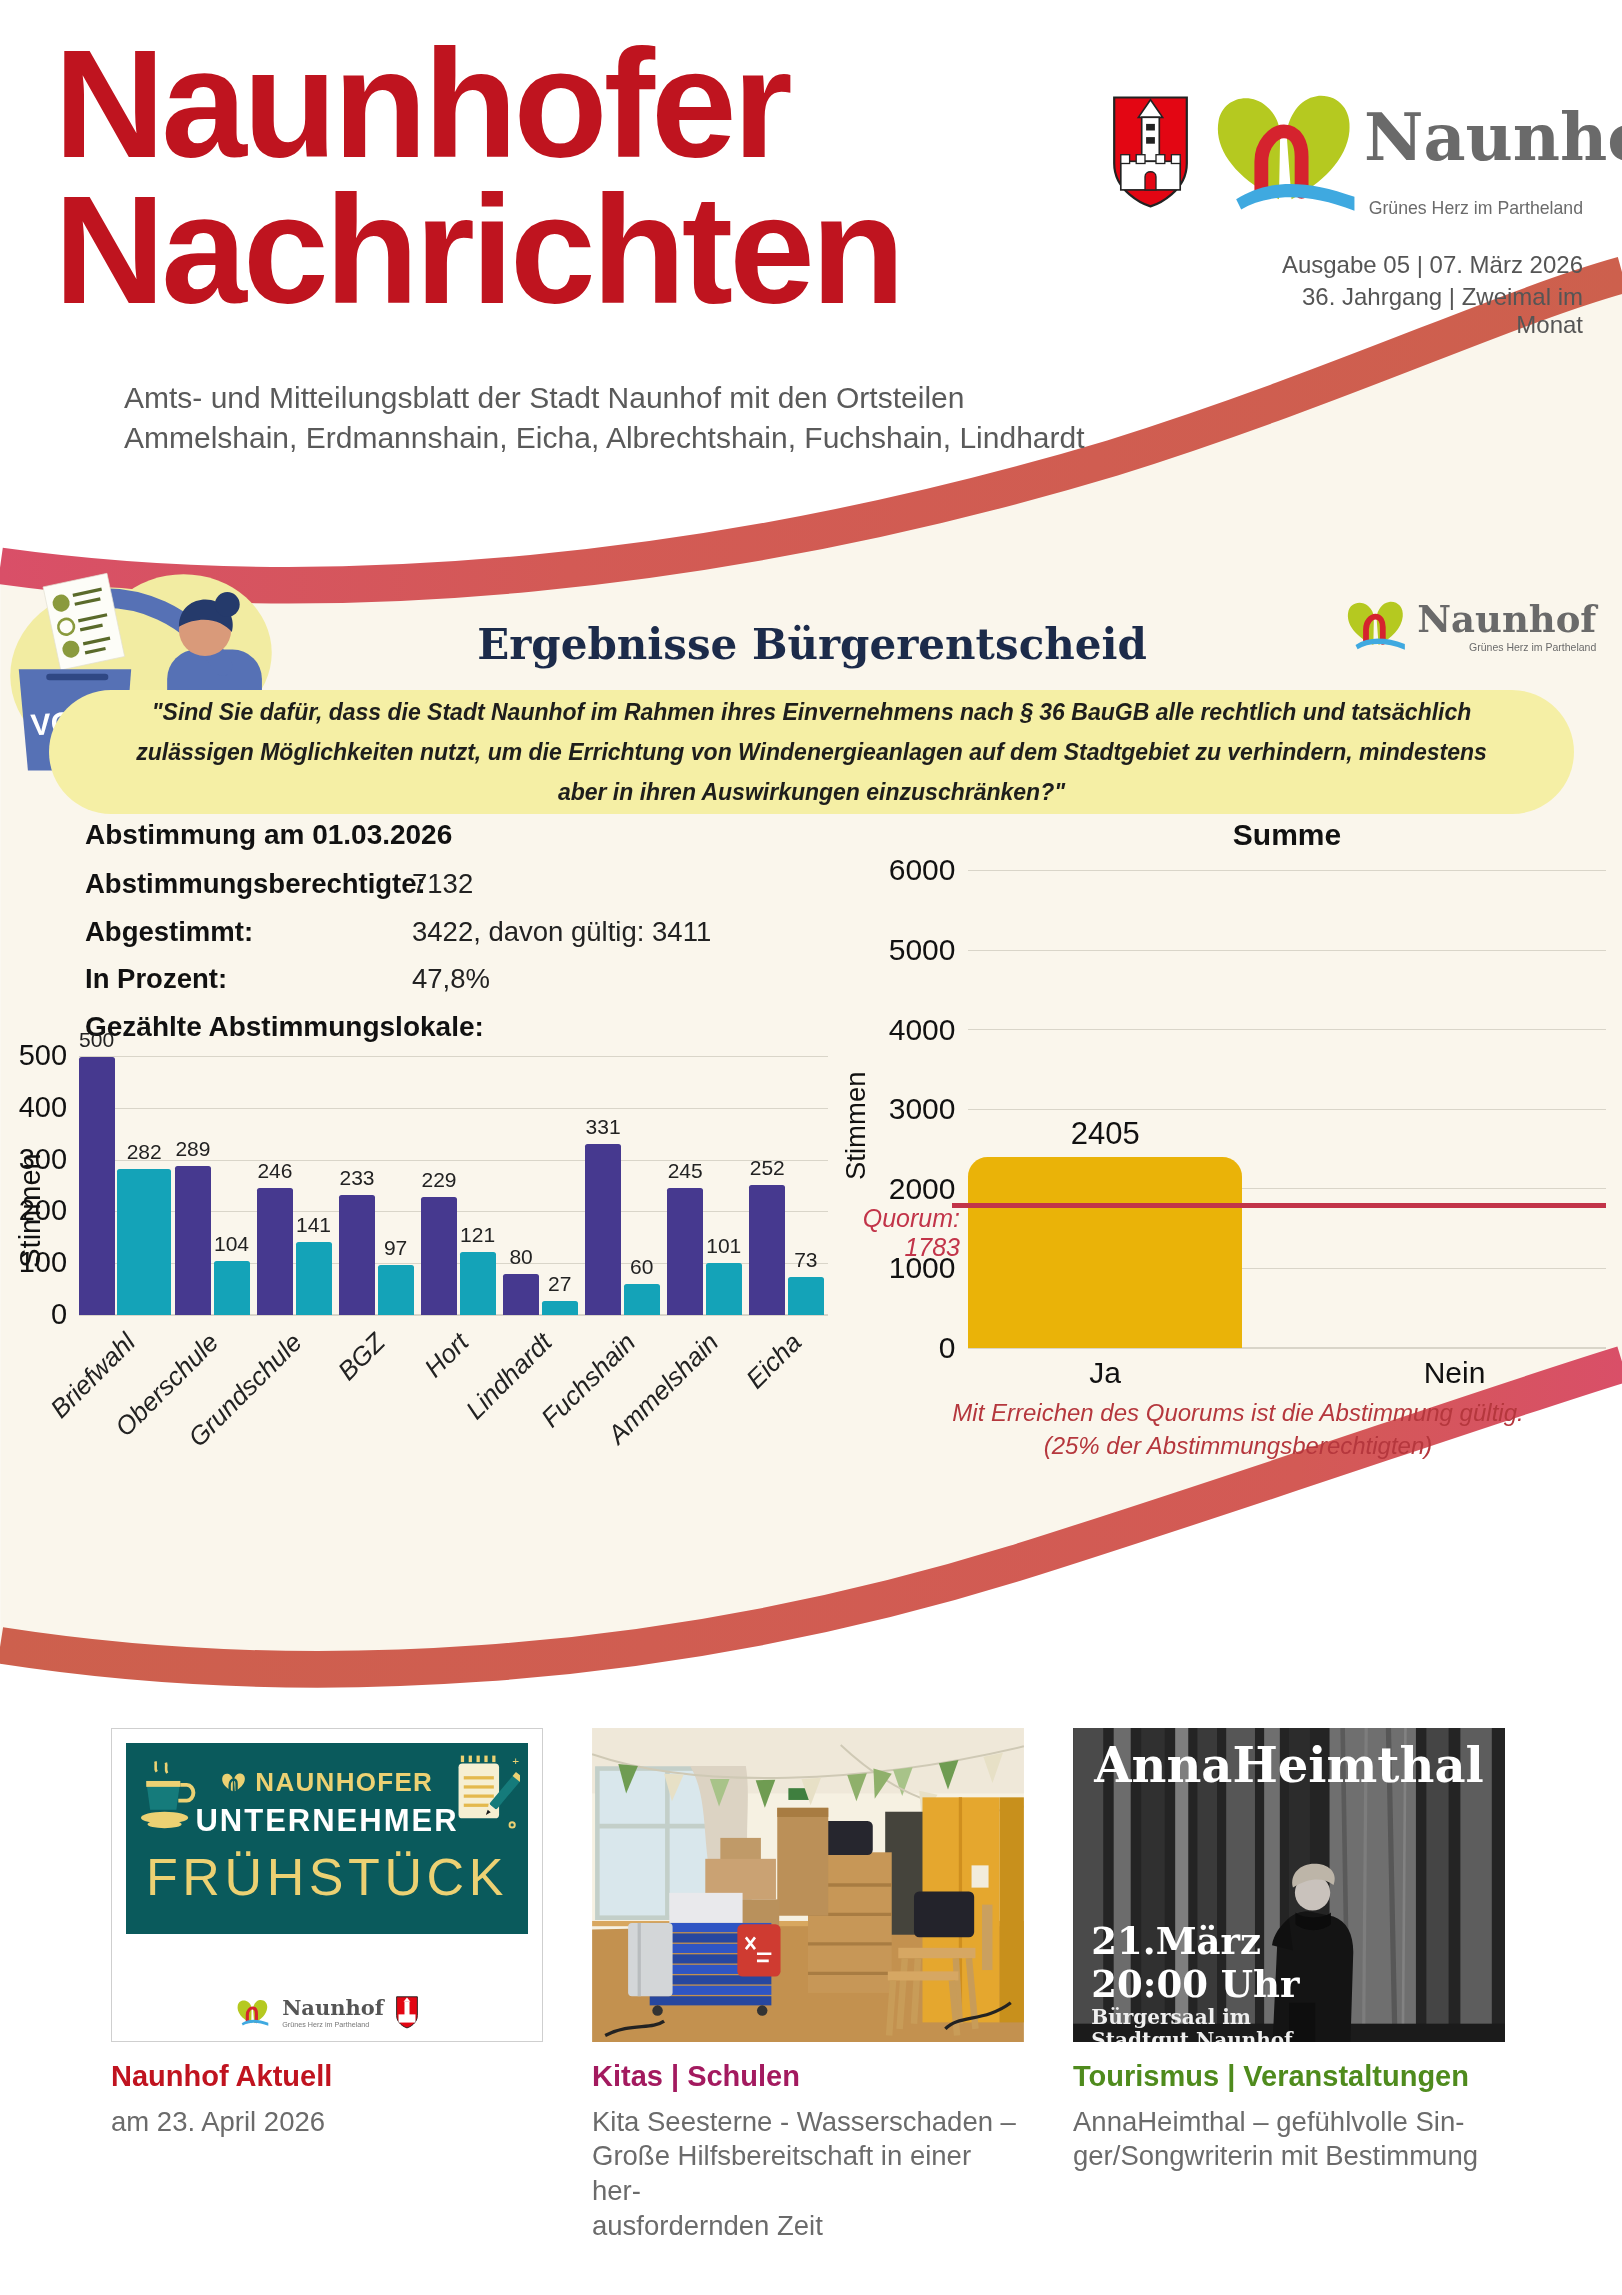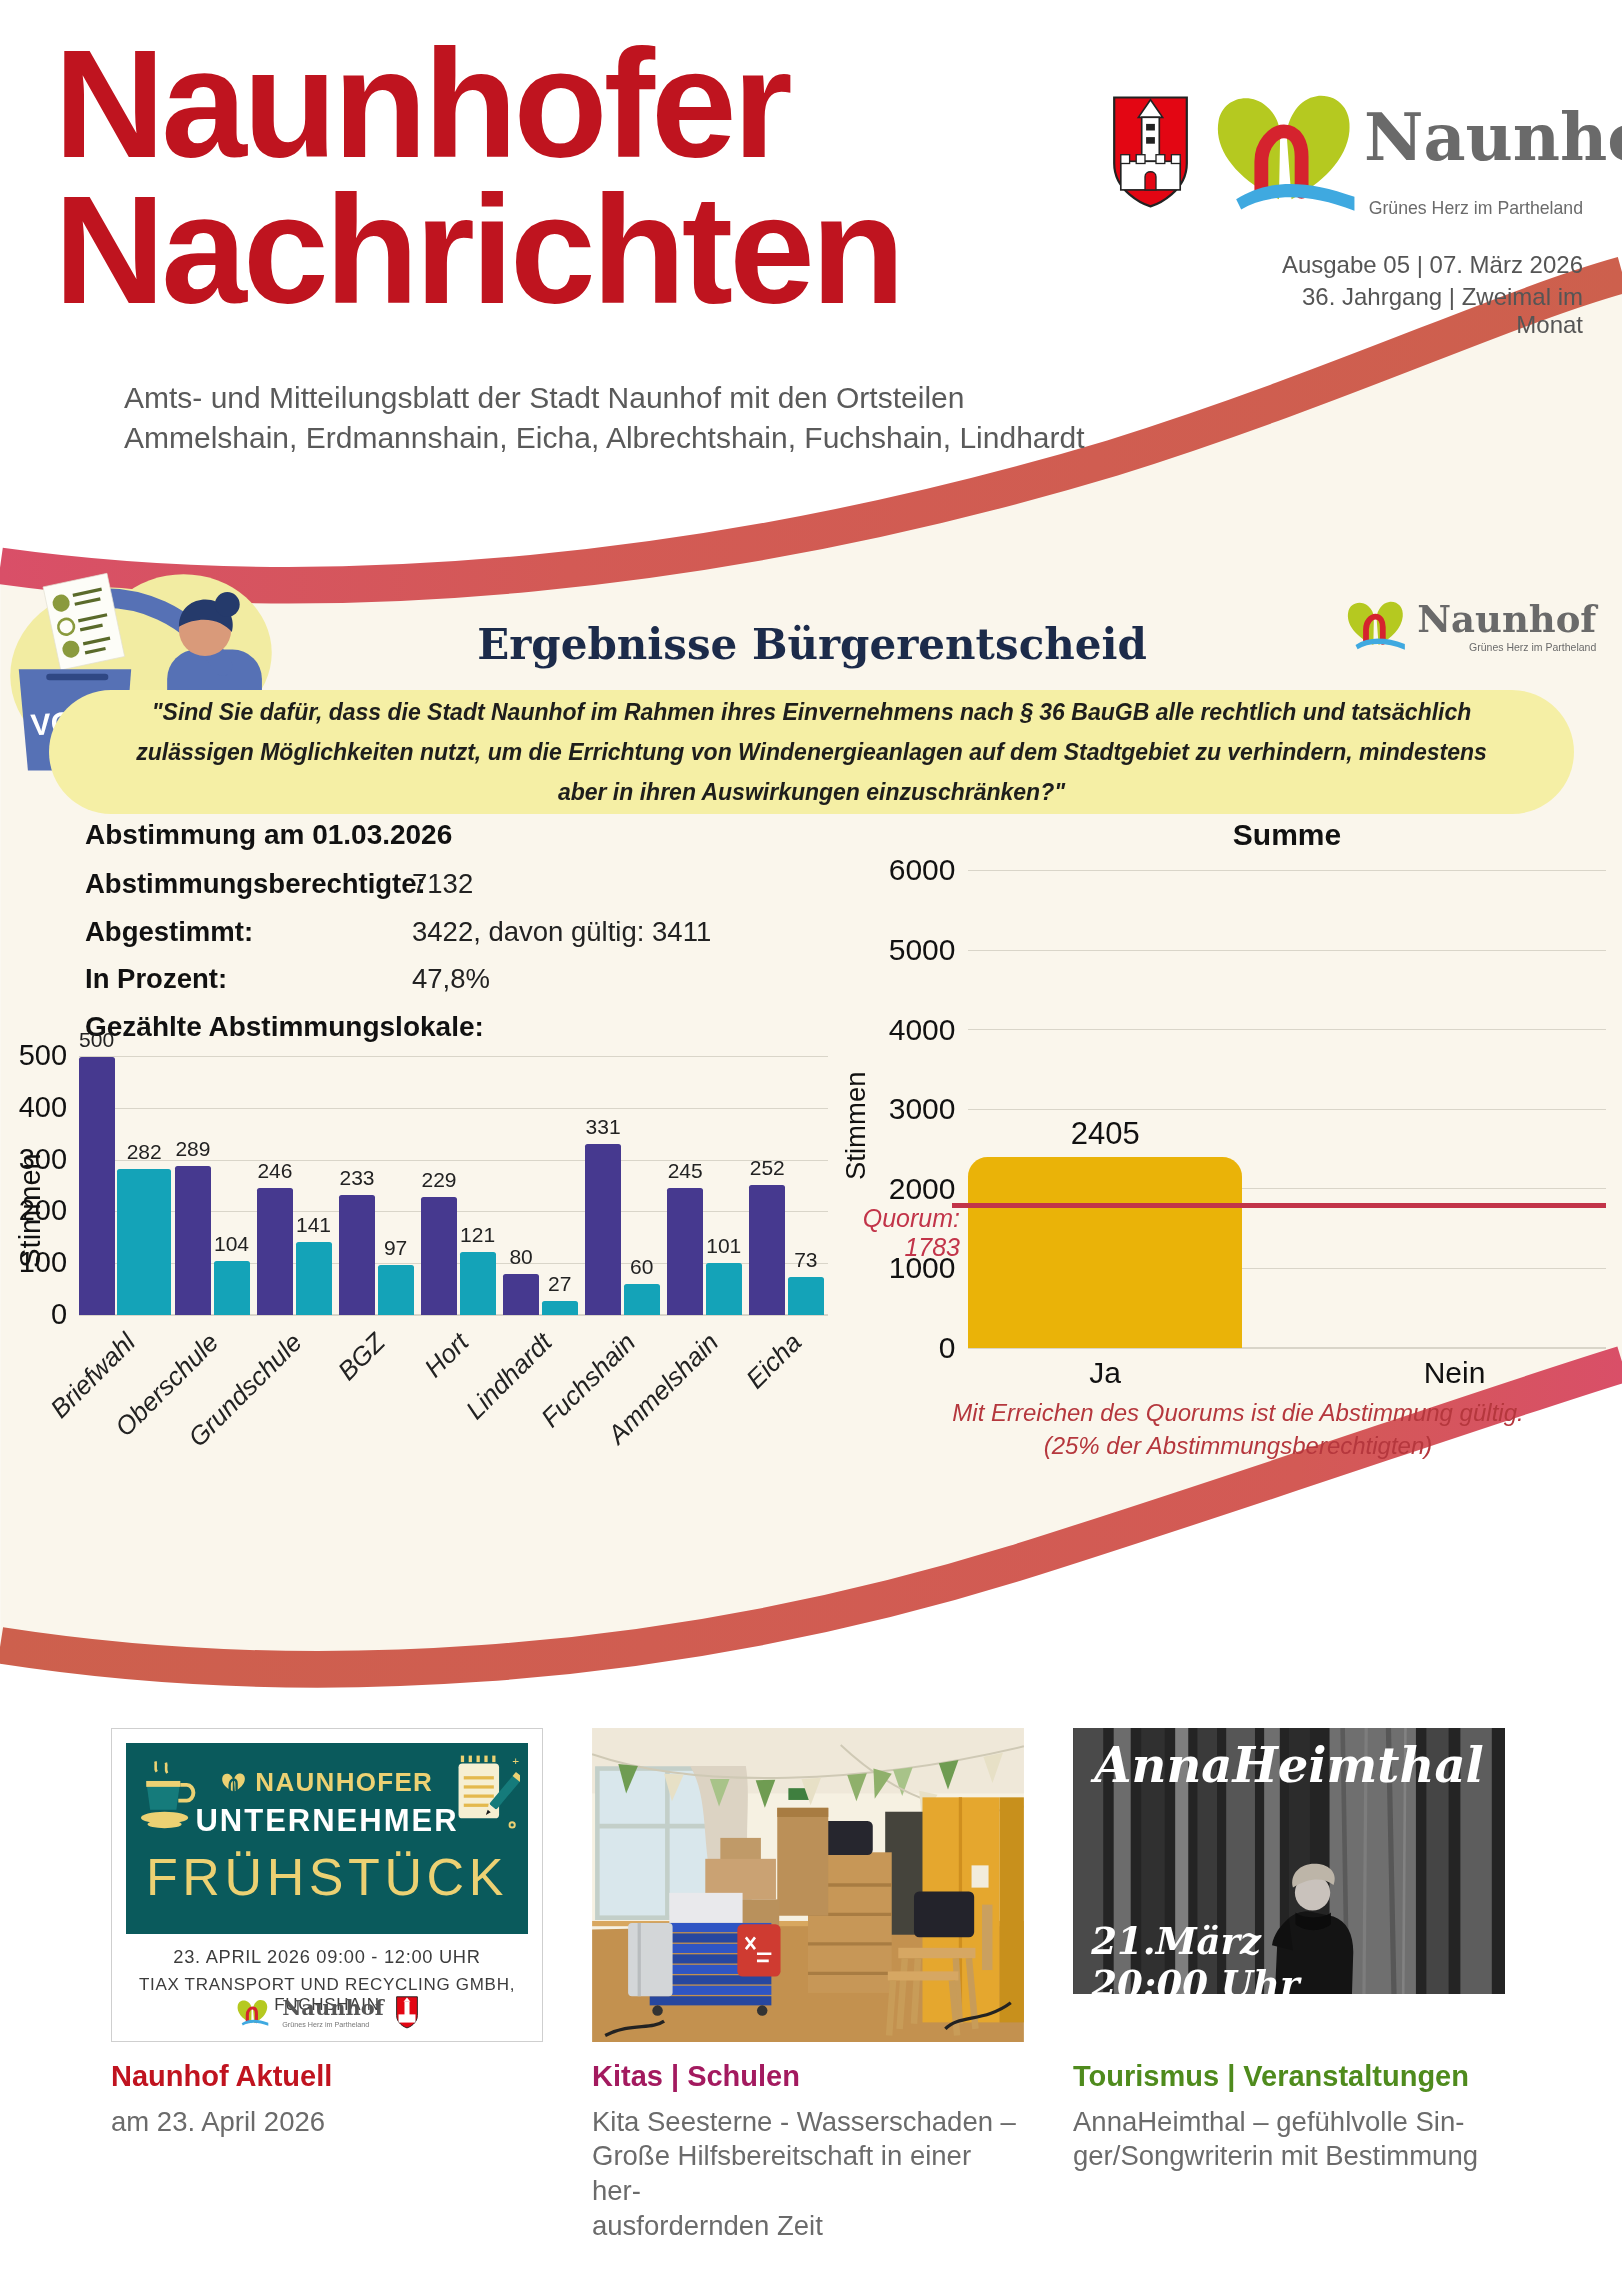--- a/index.html
+++ b/index.html
@@ -71,21 +71,21 @@
   .b2{margin-top:5.2px;font-size:31px;font-weight:bold;letter-spacing:2px;color:#ffffff;}
   .b3{margin-top:7.9px;font-size:52px;letter-spacing:4.6px;color:#ecd173;}
   .card1-details{margin-top:11.8px;text-align:center;color:#3c3c3c;}
   .cd1{font-size:18.3px;letter-spacing:0.7px;}
   .cd2{font-size:17px;letter-spacing:0.7px;margin-top:6.5px;}
   .card1-footer{position:absolute;left:0;bottom:11.8px;width:100%;display:flex;
                 align-items:center;justify-content:center;gap:11.8px;}
   .mini-name{font-family:"DejaVu Serif",serif;font-weight:bold;font-size:21px;color:#555;}
   .mini-tag{font-size:7.2px;color:#777;}
   .card-photo{left:592px;top:1728px;width:432px;height:314px;overflow:hidden;}
-  .card3{left:1073px;top:1728px;width:432px;height:266px;overflow:hidden;background:#262626;font-style:italic;}
+  .card3{left:1073px;top:1728px;width:432px;height:314px;overflow:hidden;background:#262626;}
   .c3-title{position:absolute;left:0;top:9.2px;width:100%;text-align:center;
             font-family:"DejaVu Serif",serif;font-weight:bold;font-size:48px;color:#fff;}
   .c3-date{position:absolute;left:18.3px;top:191px;font-family:"DejaVu Serif",serif;
            font-weight:bold;font-size:37px;color:#fff;}
   .c3-time{position:absolute;left:18.3px;top:234px;font-family:"DejaVu Serif",serif;
            font-weight:bold;font-size:37px;color:#fff;}
   .c3-venue1{position:absolute;left:18.3px;top:277px;font-family:"DejaVu Serif",serif;
              font-weight:bold;font-size:20px;color:#efefef;}
   .c3-venue2{position:absolute;left:18.3px;top:300px;font-family:"DejaVu Serif",serif;
              font-weight:bold;font-size:20px;color:#efefef;}
@@ -416,24 +416,20 @@
     <div class="b1">
       <svg width="26" height="22" viewBox="0 0 120 100" style="vertical-align:-2.6px;">
         <path d="M54,88 C20,72 2,48 6,26 C9,8 30,2 44,14 C51,20 54,27 55,35 Z" fill="#ecd173"></path>
         <path d="M60,35 C62,22 70,8 84,6 C100,4 112,16 110,34 C108,56 88,76 64,88 Z" fill="#ecd173"></path>
         <path d="M40,82 L40,58 C40,44 50,34 58,34 C68,34 72,44 72,54 L72,82" fill="none" stroke="#0a5a5c" stroke-width="11" stroke-linecap="round"></path>
       </svg>
       <span>NAUNHOFER</span>
     </div>
     <div class="b2">UNTERNEHMER</div>
     <div class="b3">FRÜHSTÜCK</div>
-  </div>
-  <div class="card1-details">
-    <div class="cd1">23. APRIL 2026  09:00 - 12:00 UHR</div>
-    <div class="cd2">TIAX TRANSPORT UND RECYCLING GMBH, FUCHSHAIN</div>
   </div>
   <div class="card1-footer">
     <svg width="34" height="29" viewBox="0 0 120 100">
       <path d="M54,88 C20,72 2,48 6,26 C9,8 30,2 44,14 C51,20 54,27 55,35 Z" fill="#b5c920"></path>
       <path d="M60,35 C62,22 70,8 84,6 C100,4 112,16 110,34 C108,56 88,76 64,88 Z" fill="#b5c920"></path>
       <path d="M40,82 L40,58 C40,44 50,34 58,34 C68,34 72,44 72,54 L72,82" fill="none" stroke="#d5232e" stroke-width="11" stroke-linecap="round"></path>
       <path d="M20,88 C45,72 75,72 114,86 L114,97 C75,82 45,84 24,96 Z" fill="#3fa9e0"></path>
     </svg>
     <div>
       <div class="mini-name">Naunhof</div>

